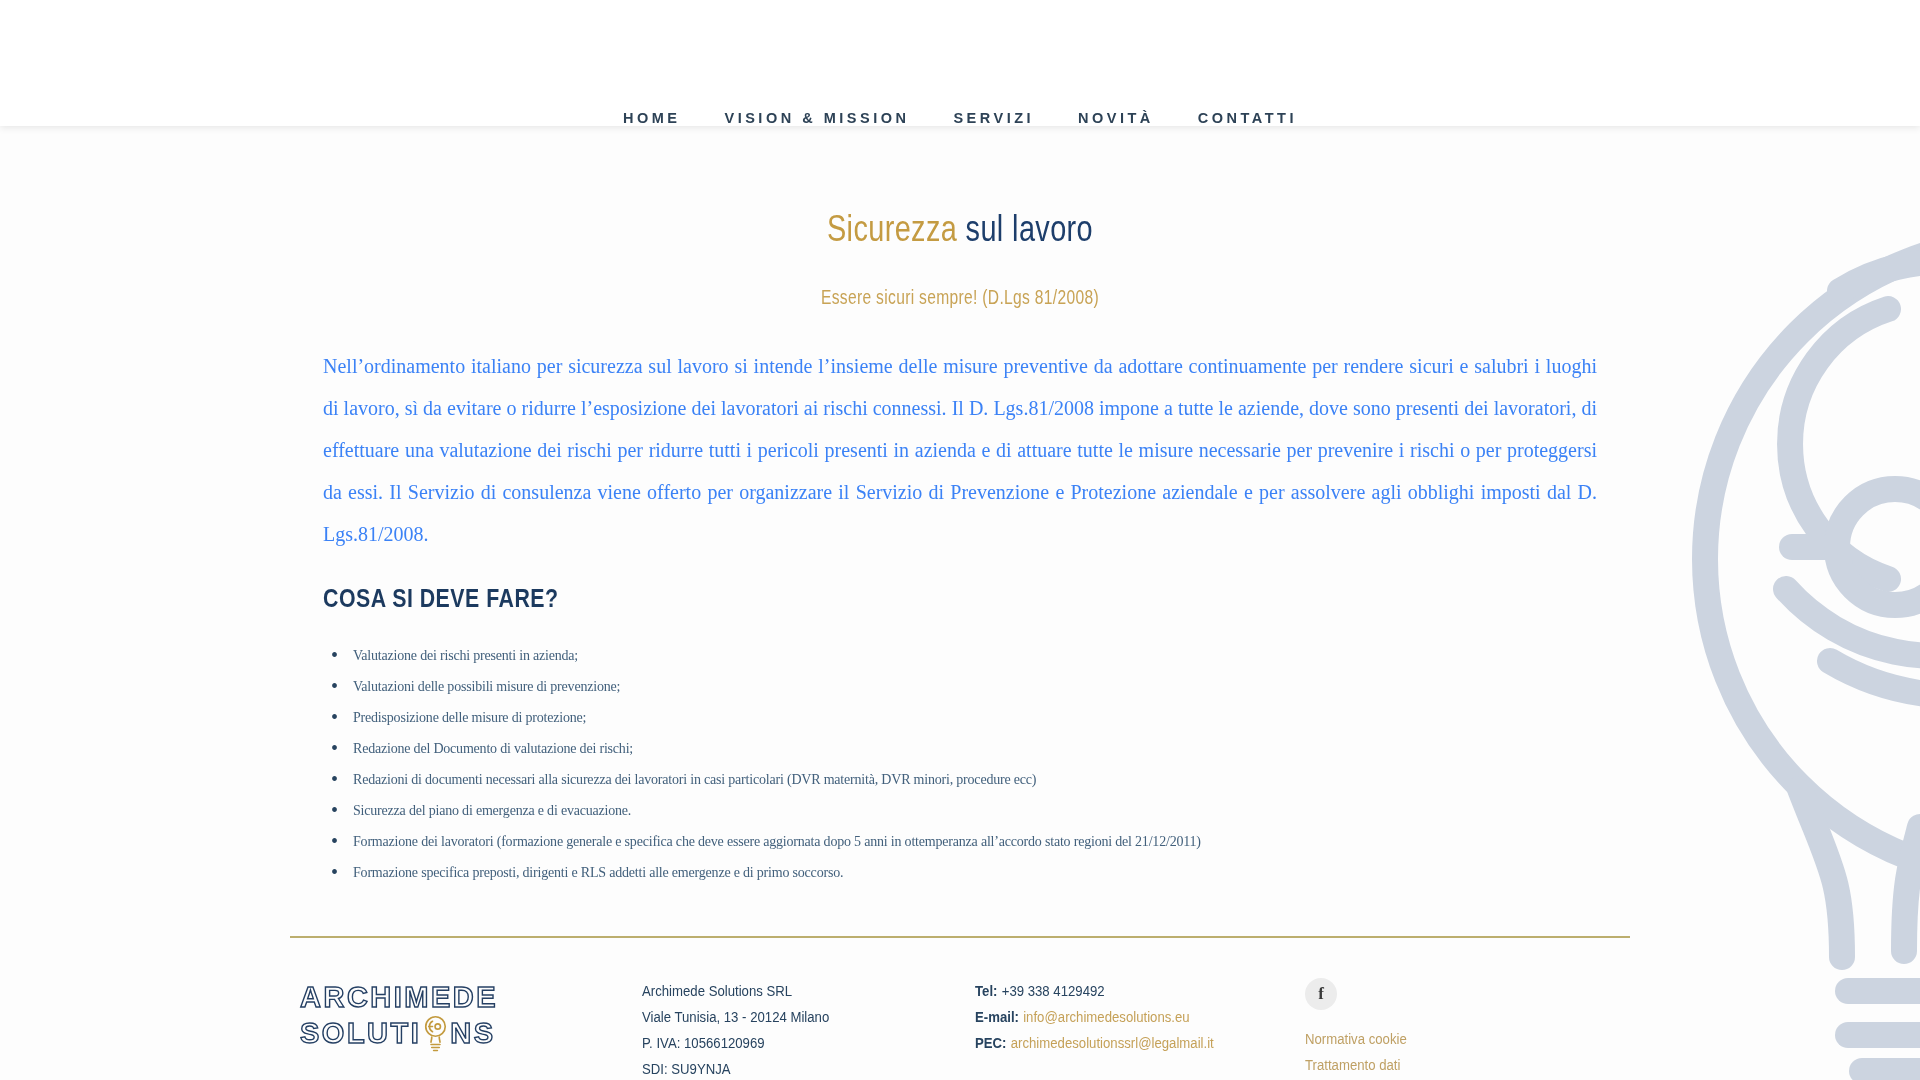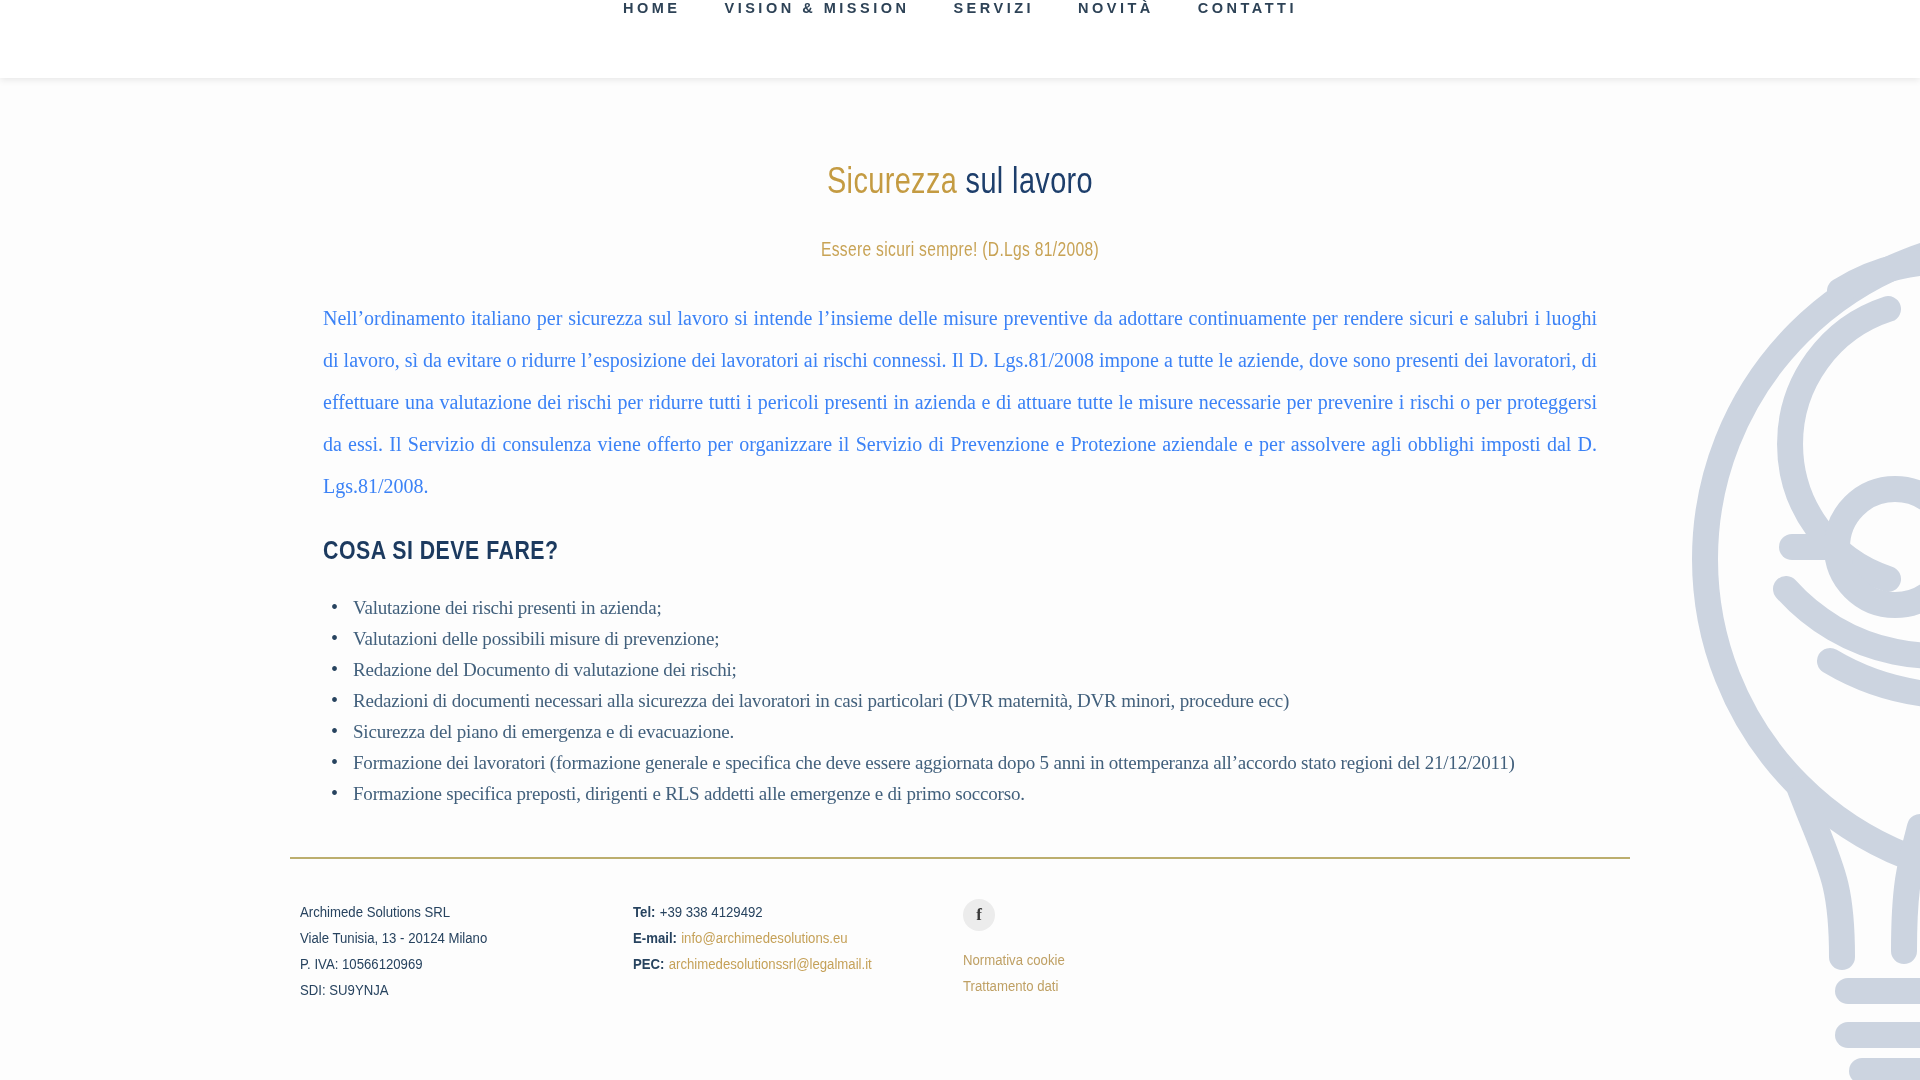--- a/index.html
+++ b/index.html
@@ -7,23 +7,23 @@
   .page {
     position:relative; width:1920px; height:1080px; overflow:hidden;
     font-family:"Liberation Sans", sans-serif; background:#fdfdfd;
   }
 
   
   .bulb-bg { position:absolute; right:0; top:228px; width:240px; height:852px; z-index:0; }
 
   
   header {
-    position:relative; z-index:2; height:78px; background:#ffffff;
+    position:relative; z-index:2; height:126px; background:#ffffff;
     box-shadow:0 2px 7px rgba(0,0,0,.09);
-    display:flex; align-items:flex-start; justify-content:center;
+    display:flex; align-items:flex-end; justify-content:center;
   }
   nav { display:flex; gap:44px; }
   nav a {
     text-decoration:none; color:#2d4256; font-size:14.5px; font-weight:600;
     letter-spacing:3.5px; cursor:pointer; font-stretch:condensed;
   }
 
   
   main { position:relative; z-index:1; width:1274px; margin:4px auto; }
   h1 {
@@ -43,21 +43,21 @@
     color:#3b82f6; font-size:20px; line-height:42px; text-align:justify;
   }
   h2 {
     margin-top:28px; color:#1c3a5f; font-size:26px; font-weight:700;
     letter-spacing:.6px; transform:scaleX(.82); transform-origin:left center;
     font-stretch:condensed; white-space:nowrap;
   }
   ul.todo { margin-top:26px; list-style:none; padding-left:8px; }
   ul.todo li {
     position:relative; padding-left:22px; font-family:"Liberation Serif", serif;
-    color:#42607c; font-size:19px; letter-spacing:-.2px; line-height:31px;
+    color:#42607c; font-size:14px; letter-spacing:-.2px; line-height:31px;
   }
   ul.todo li::before {
     content:"\2022"; position:absolute; left:0; top:0;
     color:#27435f; font-size:20px;
   }
 
   
   .divider {
     width:1340px; margin:48px auto 0; border:none;
     border-top:2px solid #bcae6e; height:0;
@@ -133,32 +133,49 @@
 
     <p class="subtitle">Essere sicuri sempre! (D.Lgs 81/2008)</p>
 
     <p class="body-text">Nell’ordinamento italiano per sicurezza sul lavoro si intende l’insieme delle misure preventive da adottare continuamente per rendere sicuri e salubri i luoghi di lavoro, sì da evitare o ridurre l’esposizione dei lavoratori ai rischi connessi. Il D. Lgs.81/2008 impone a tutte le aziende, dove sono presenti dei lavoratori, di effettuare una valutazione dei rischi per ridurre tutti i pericoli presenti in azienda e di attuare tutte le misure necessarie per prevenire i rischi o per proteggersi da essi. Il Servizio di consulenza viene offerto per organizzare il Servizio di Prevenzione e Protezione aziendale e per assolvere agli obblighi imposti dal D. Lgs.81/2008.</p>
 
     <h2>COSA SI DEVE FARE?</h2>
 
     <ul class="todo">
       <li>Valutazione dei rischi presenti in azienda;</li>
       <li>Valutazioni delle possibili misure di prevenzione;</li>
+      <li>Predisposizione delle misure di protezione;</li>
       <li>Redazione del Documento di valutazione dei rischi;</li>
       <li>Redazioni di documenti necessari alla sicurezza dei lavoratori in casi particolari (DVR maternità, DVR minori, procedure ecc)</li>
       <li>Sicurezza del piano di emergenza e di evacuazione.</li>
       <li>Formazione dei lavoratori (formazione generale e specifica che deve essere aggiornata dopo 5 anni in ottemperanza all’accordo stato regioni del 21/12/2011)</li>
       <li>Formazione specifica preposti, dirigenti e RLS addetti alle emergenze e di primo soccorso.</li>
     </ul>
   </main>
 
   <hr class="divider">
 
   <footer>
 
+    <div class="fcol-logo">
+      <div class="logo-line">ARCHIMEDE</div>
+      <div class="logo-line"><span>SOLUTI</span><svg class="logo-bulb" viewBox="0 0 36 52" xmlns="http://www.w3.org/2000/svg">
+            <g stroke="#c39a3e" stroke-width="2.2" fill="none" stroke-linecap="round">
+              <circle cx="18" cy="16" r="13"></circle>
+              <path d="M 14 9 A 8 8 0 0 0 14 23"></path>
+              <path d="M 9 16 H 14"></path>
+              <circle cx="21" cy="16" r="3.6"></circle>
+              <path d="M 13 30 C 13 34 12 35 12 37"></path>
+              <path d="M 23 30 C 23 34 24 35 24 37"></path>
+              <path d="M 12 40 H 24"></path>
+              <path d="M 13 44 H 23"></path>
+              <path d="M 15.5 48 H 20.5"></path>
+            </g>
+          </svg><span>NS</span></div>
+    </div>
 
     <div class="fcol-company">
       <div class="fline">Archimede Solutions SRL</div>
       <div class="fline">Viale Tunisia, 13 - 20124 Milano</div>
       <div class="fline">P. IVA: 10566120969</div>
       <div class="fline">SDI: SU9YNJA</div>
     </div>
 
     <div class="fcol-contact">
       <div class="fline"><span class="lbl">Tel:</span><span>+39 338 4129492</span></div>

